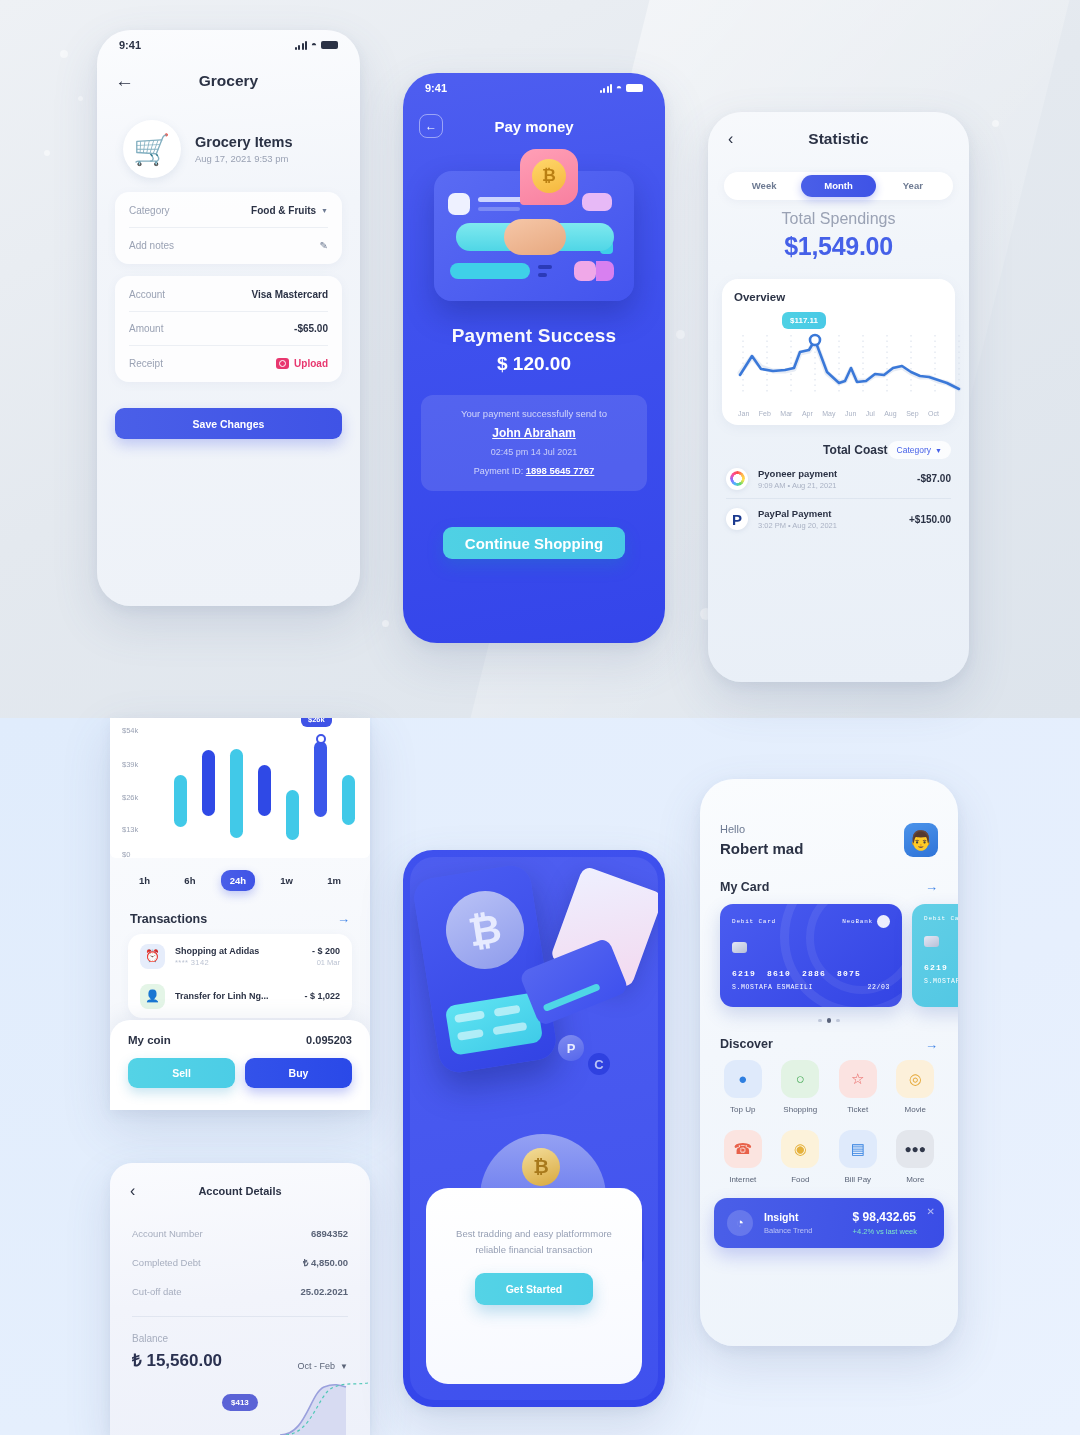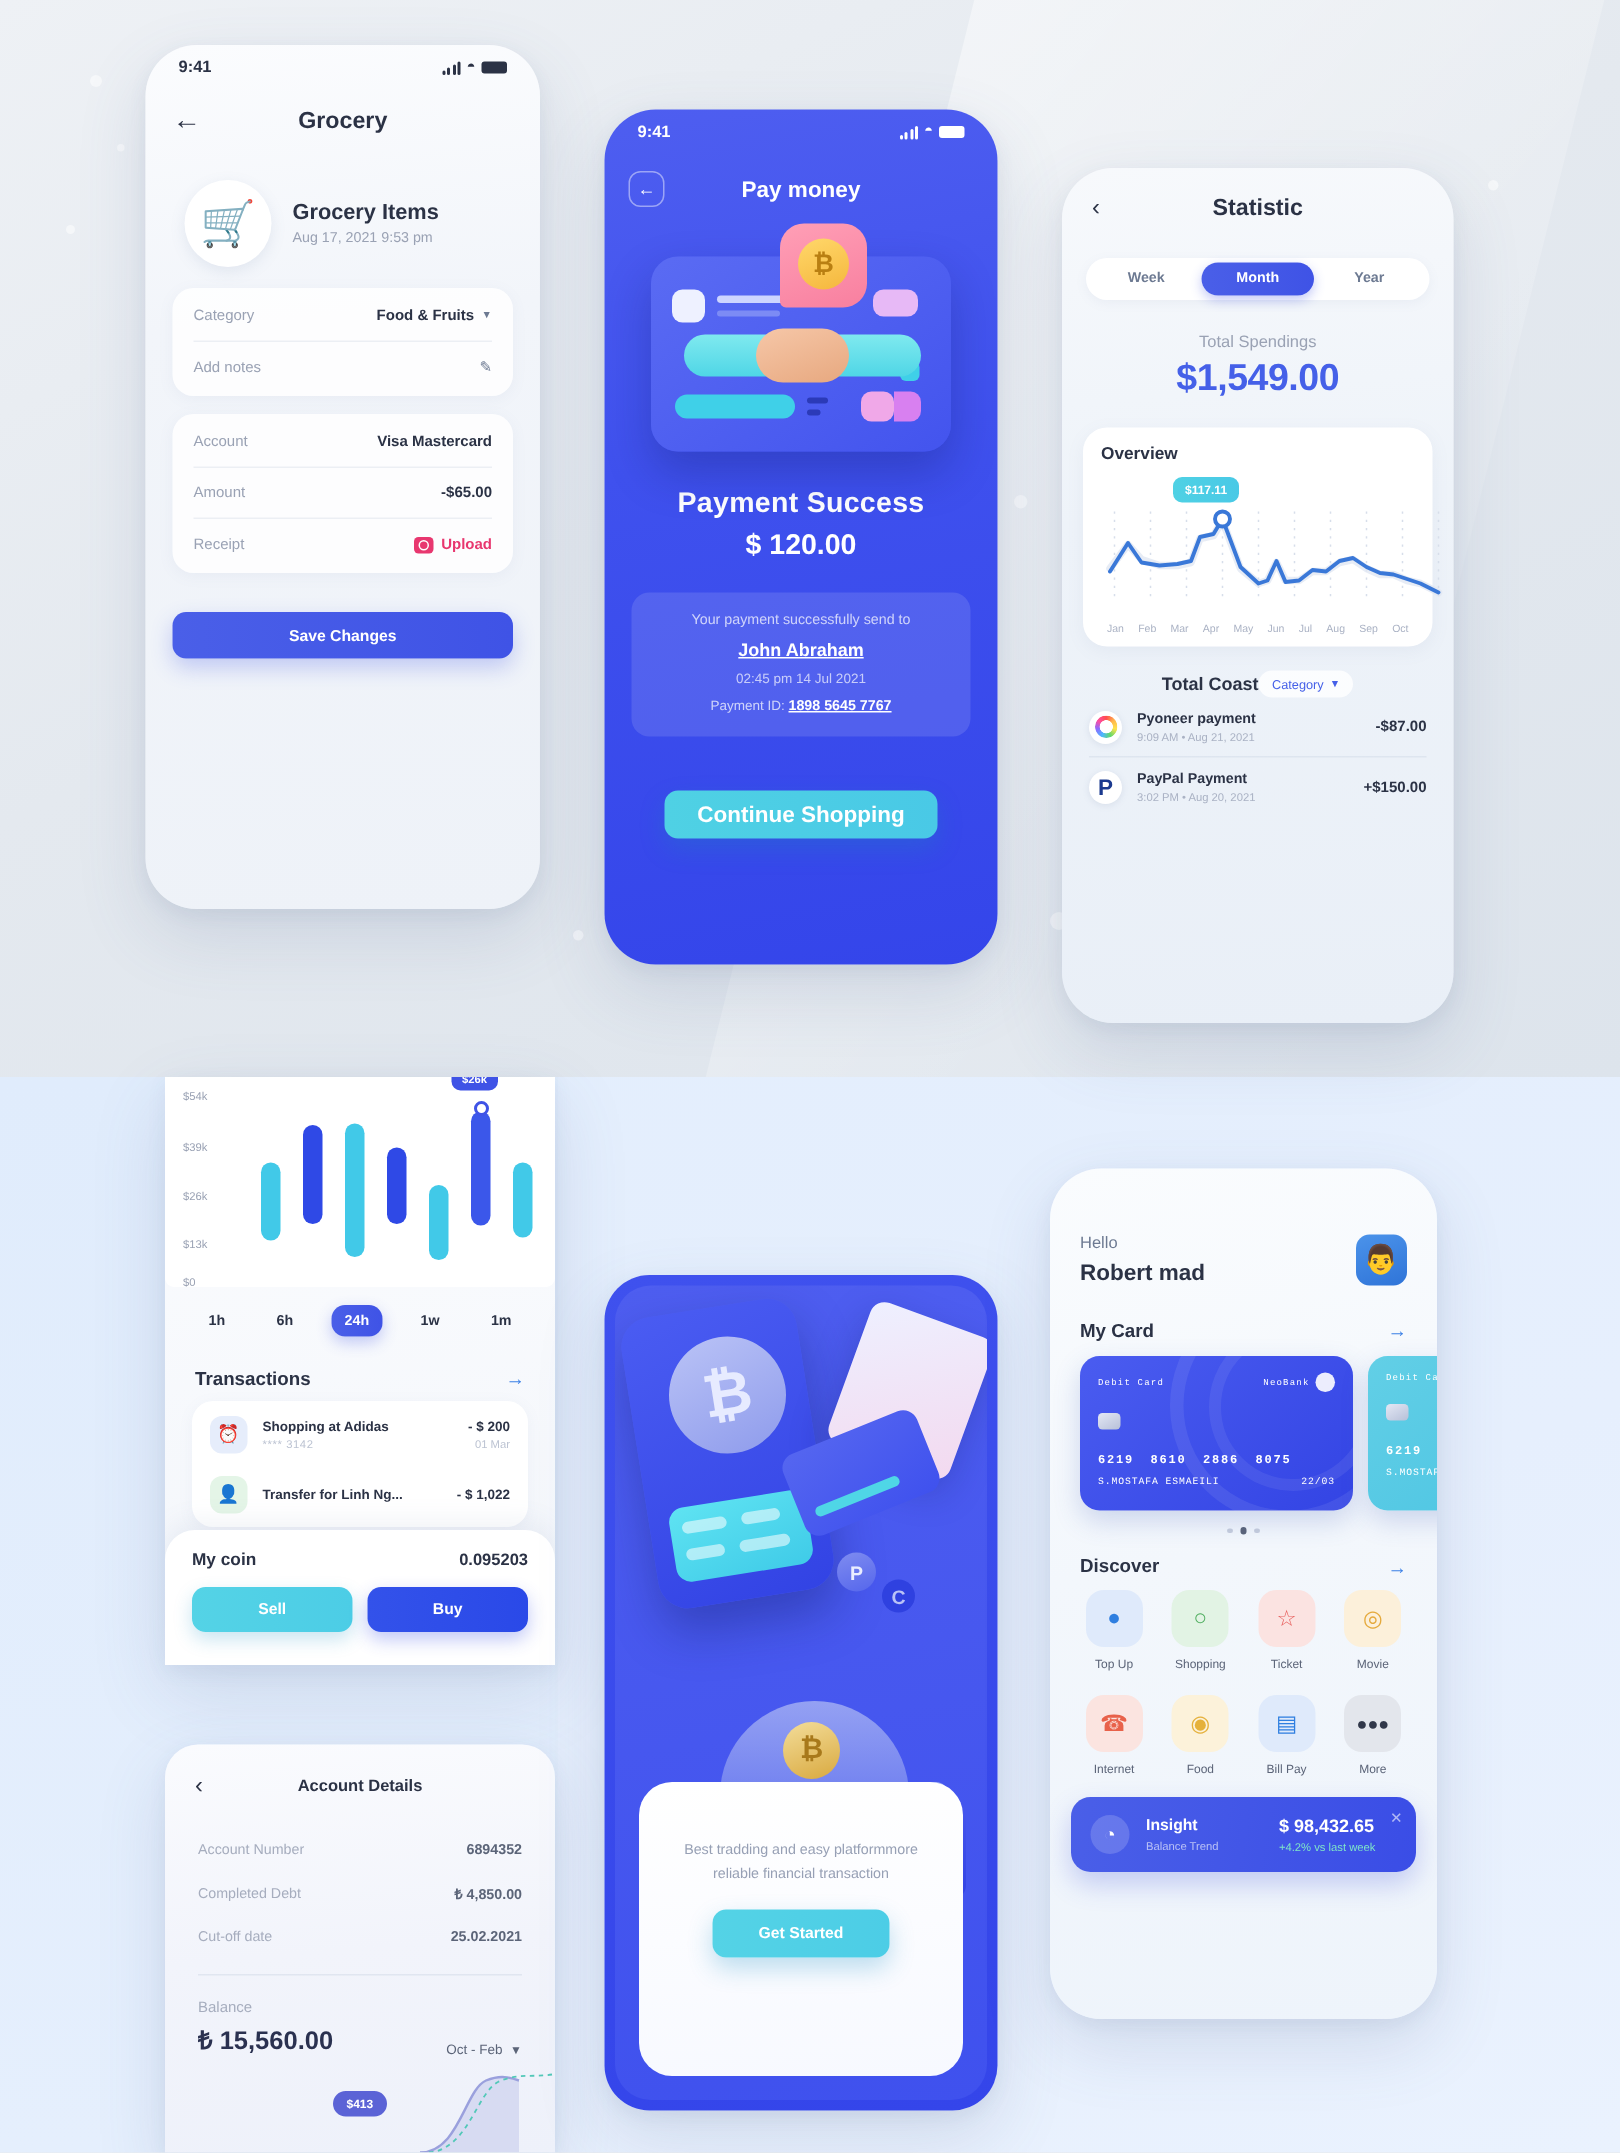--- a/index.html
+++ b/index.html
@@ -150,30 +150,30 @@
   #p3 .chev { font-size: 16px; width:22px; }
   .seg {
     margin: 6px 16px 0; height: 28px; border-radius: 14px; background:#fff;
     display:flex; align-items:center; padding: 3px;
     box-shadow: 0 2px 8px rgba(110,130,170,0.08);
   }
   .seg div { flex:1; text-align:center; font-size:9.5px; font-weight:bold; color:#6d7a92;
              line-height:22px; border-radius:11px; }
   .seg div.on { background: linear-gradient(90deg,#4a5fe8,#3f53e6); color:#fff;
                 box-shadow: 0 3px 8px rgba(65,85,230,.32); }
-  .spend-lbl { text-align:center; font-size:11px; color:#9aa2b4; margin-top:22px; }
+  .spend-lbl { text-align:center; font-size:16px; color:#9aa2b4; margin-top:10px; }
   .spend-amt { text-align:center; font-size:25px; font-weight:bold; color:#4560e8; margin-top:4px; letter-spacing:-.3px; }
   .ov-card { margin: 18px 14px 0; background:#fff; border-radius: 16px; padding: 12px 12px 8px;
              box-shadow: 0 3px 12px rgba(110,130,170,0.08); }
   .ov-card h4 { font-size: 11.5px; font-weight:bold; }
   .tip { display:inline-block; margin: 9px 0 0 48px; background: linear-gradient(90deg,#4fd1e4,#49c9e6);
          color:#fff; font-size:8px; font-weight:bold; padding: 4px 8px; border-radius: 6px; }
   .xlabels { display:flex; justify-content:space-between; padding: 3px 4px 0; }
   .xlabels span { font-size: 7px; color:#aab2c4; }
-  .coast-hdr { display:flex; align-items:center; justify-content:center; margin: 16px 18px 0; }
+  .coast-hdr { display:flex; align-items:center; justify-content:flex-end; margin: 16px 18px 0; }
   .coast-hdr .t { font-size: 12px; font-weight:bold; }
   .catpill { background: rgba(255,255,255,0.8); color:#4560e8; font-size:8.5px;
              padding: 4px 9px; border-radius: 9px; display:flex; align-items:center; gap:4px; }
   .txn { display:flex; align-items:center; gap:10px; margin: 0 18px; height: 40px;
          border-bottom: 1px solid rgba(150,165,195,0.16); }
   .txn:last-child { border-bottom:none; }
   .txn-ic { width:22px;height:22px;border-radius:50%;background:#fff;
             display:flex;align-items:center;justify-content:center;
             box-shadow: 0 1px 5px rgba(110,130,170,0.16); }
   .ring { width:15px;height:15px;border-radius:50%;

